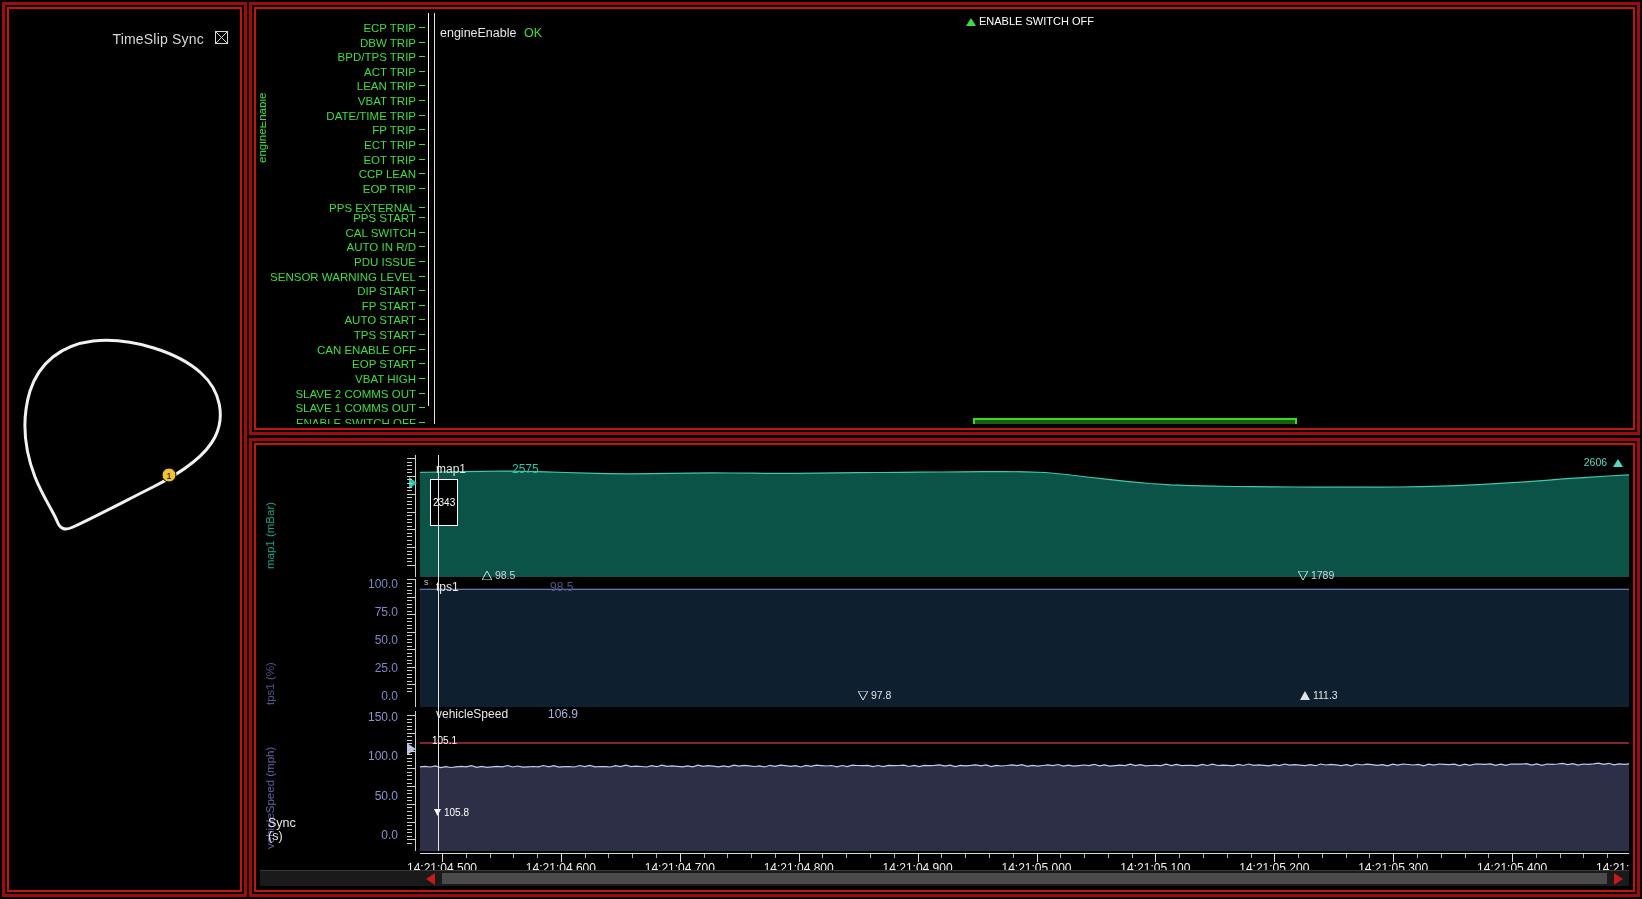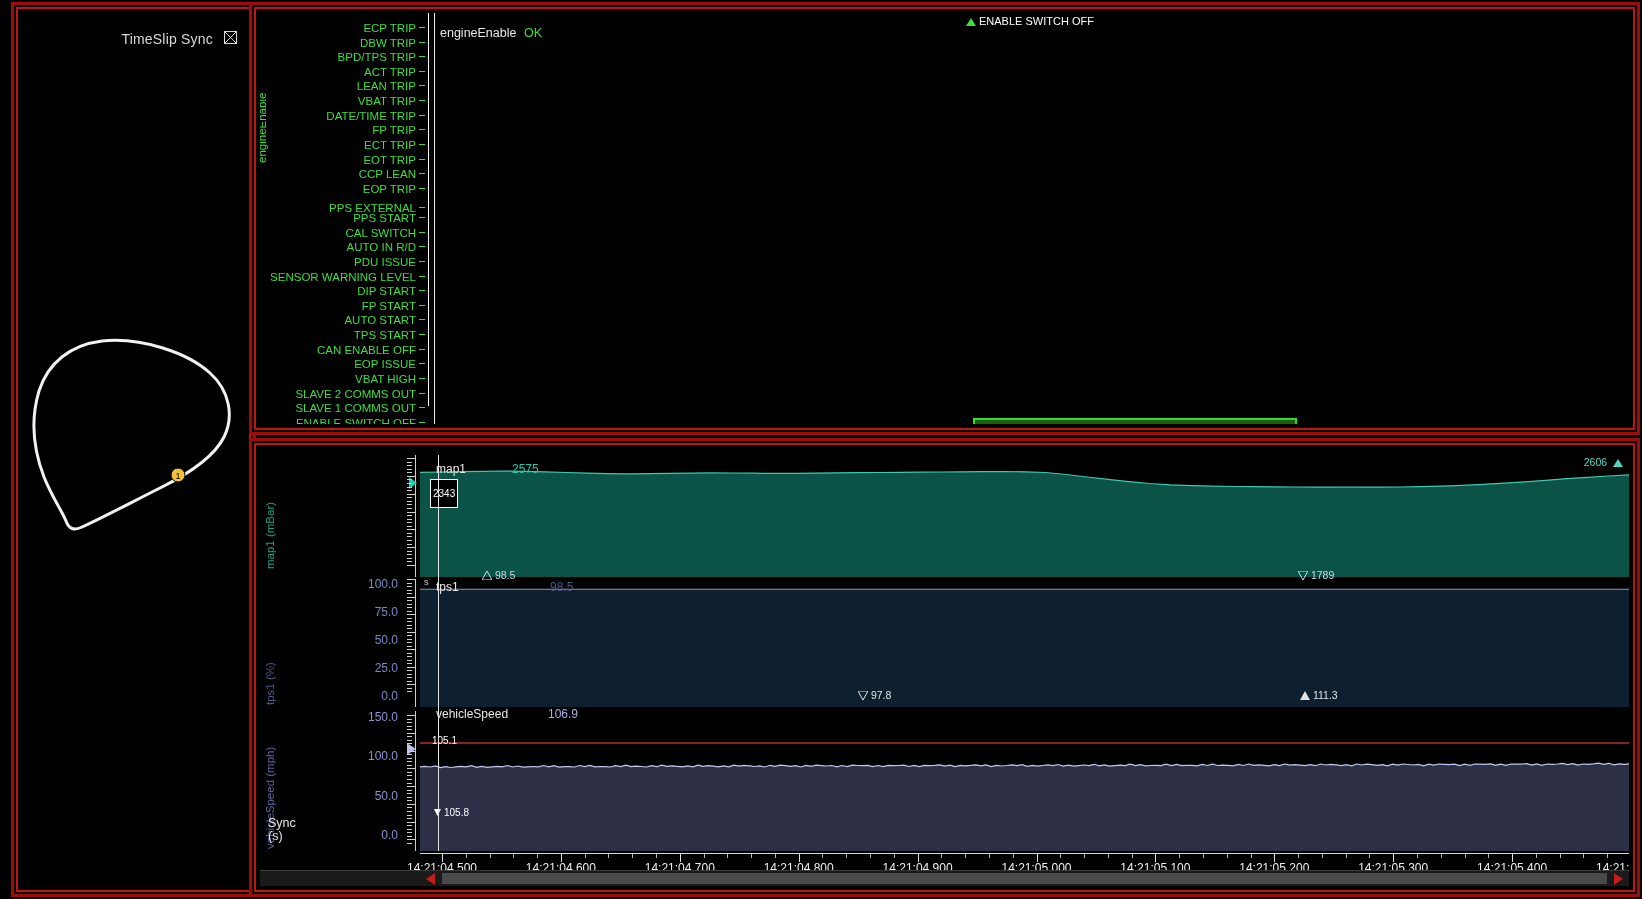--- a/index.html
+++ b/index.html
@@ -17,21 +17,21 @@
     border: 3px solid #9d0b0b;
     background: #000;
   }
   .panel-inner {
     position:absolute; inset:2px;
     border: 2px solid #c21414;
     background:#000;
   }
 
   
-  #left-panel { left:2px; top:2px; width:245px; height:895px;margin-left:9px; }
+  #left-panel { left:2px; top:2px; width:245px; height:895px; }
   #left-title {
     position:absolute; top:22px; right:36px;
     color:#d8d8d8; font-size:14px; letter-spacing:.2px;
     white-space:nowrap;
   }
   #left-close {
     position:absolute; top:22px; right:12px;
     width:14px; height:14px;
     color:#d8d8d8; font-size:14px; line-height:13px; text-align:center;
     cursor:pointer;
@@ -138,21 +138,21 @@
   }
   .arrow-left { border-top:6px solid transparent; border-bottom:6px solid transparent; border-right:9px solid #c41b1b; }
   .arrow-right { border-top:6px solid transparent; border-bottom:6px solid transparent; border-left:9px solid #c41b1b; }
 
   .pointer-left {
     position:absolute; width:0;height:0;
     border-top:6px solid transparent; border-bottom:6px solid transparent;
   }
   .valbox {
     position:absolute; font-size:10px; color:#fff; background:#000;
-    border:1px solid #fff; padding:8px 2px; line-height:11px; white-space:nowrap;
+    border:1px solid #fff; padding:17px 2px; line-height:11px; white-space:nowrap;
   }
   .valbox-plain {
     position:absolute; font-size:10px; color:#fff; white-space:nowrap;
   }
 </style>
 </head>
 <body>
 
 <div id="root">
 
@@ -201,21 +201,21 @@
             <div class="state-row" style="top: 198.06px;">PPS START</div>
             <div class="state-row" style="top: 212.68px;">CAL SWITCH</div>
             <div class="state-row" style="top: 227.3px;">AUTO IN R/D</div>
             <div class="state-row" style="top: 241.92px;">PDU ISSUE</div>
             <div class="state-row" style="top: 256.54px;">SENSOR WARNING LEVEL</div>
             <div class="state-row" style="top: 271.16px;">DIP START</div>
             <div class="state-row" style="top: 285.78px;">FP START</div>
             <div class="state-row" style="top: 300.4px;">AUTO START</div>
             <div class="state-row" style="top: 315.02px;">TPS START</div>
             <div class="state-row" style="top: 329.64px;">CAN ENABLE OFF</div>
-            <div class="state-row" style="top: 344.26px;">EOP ISSUE</div>
+            <div class="state-row" style="top: 344.26px;">EOP START</div>
             <div class="state-row" style="top: 358.88px;">VBAT HIGH</div>
             <div class="state-row" style="top: 373.5px;">SLAVE 2 COMMS OUT</div>
             <div class="state-row" style="top: 388.12px;">SLAVE 1 COMMS OUT</div>
             <div class="state-row" style="top: 402.74px;">ENABLE SWITCH OFF</div>
           </div>
 
         <div id="top-vaxis"></div>
 
         <div class="cursor-line" id="top-cursor" style="left:174px;height:418px;"></div>
 

